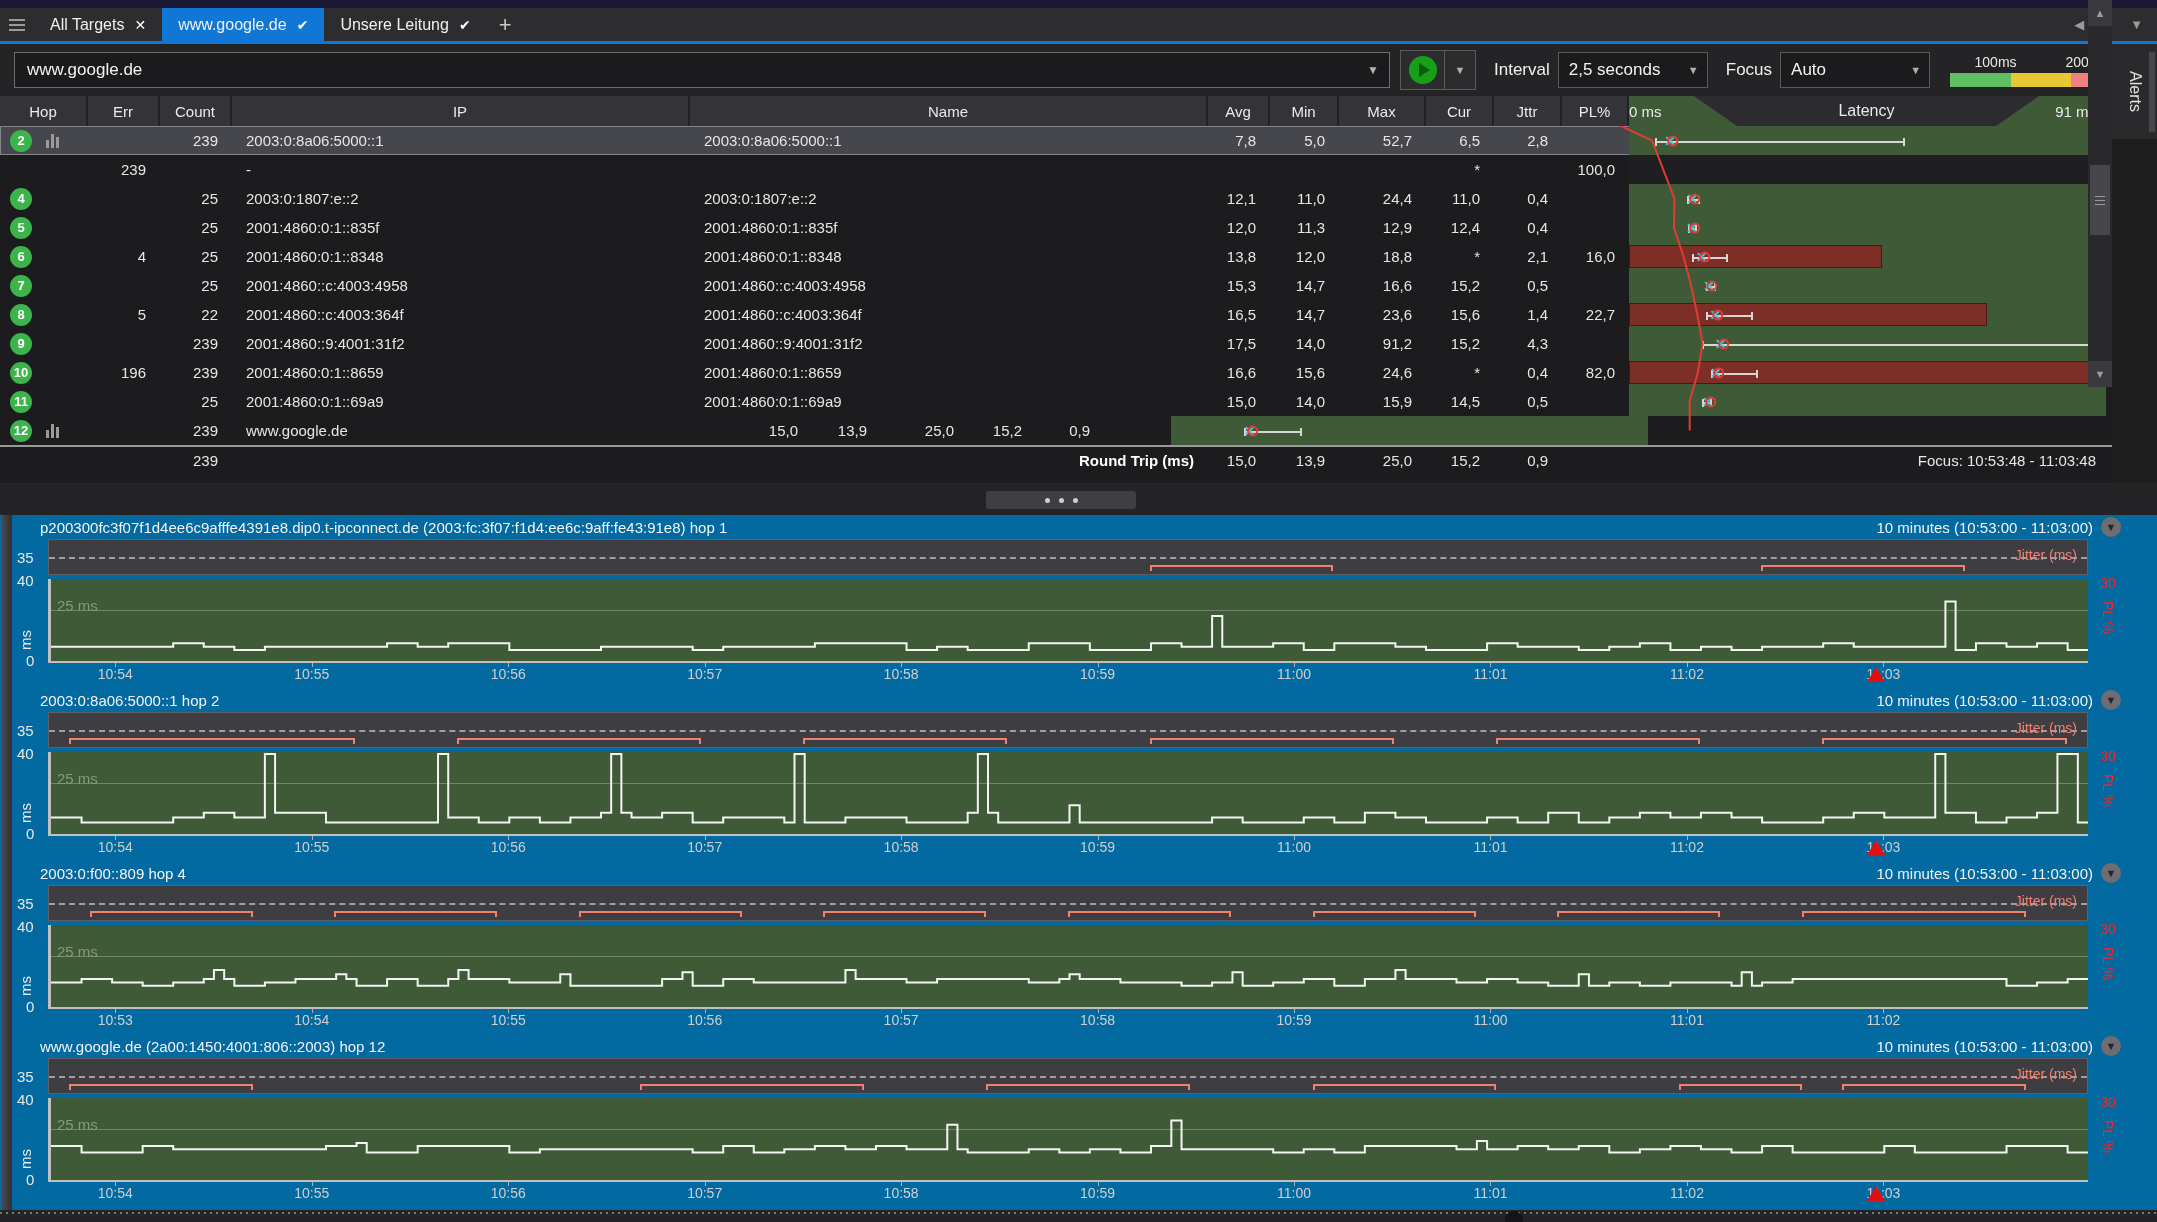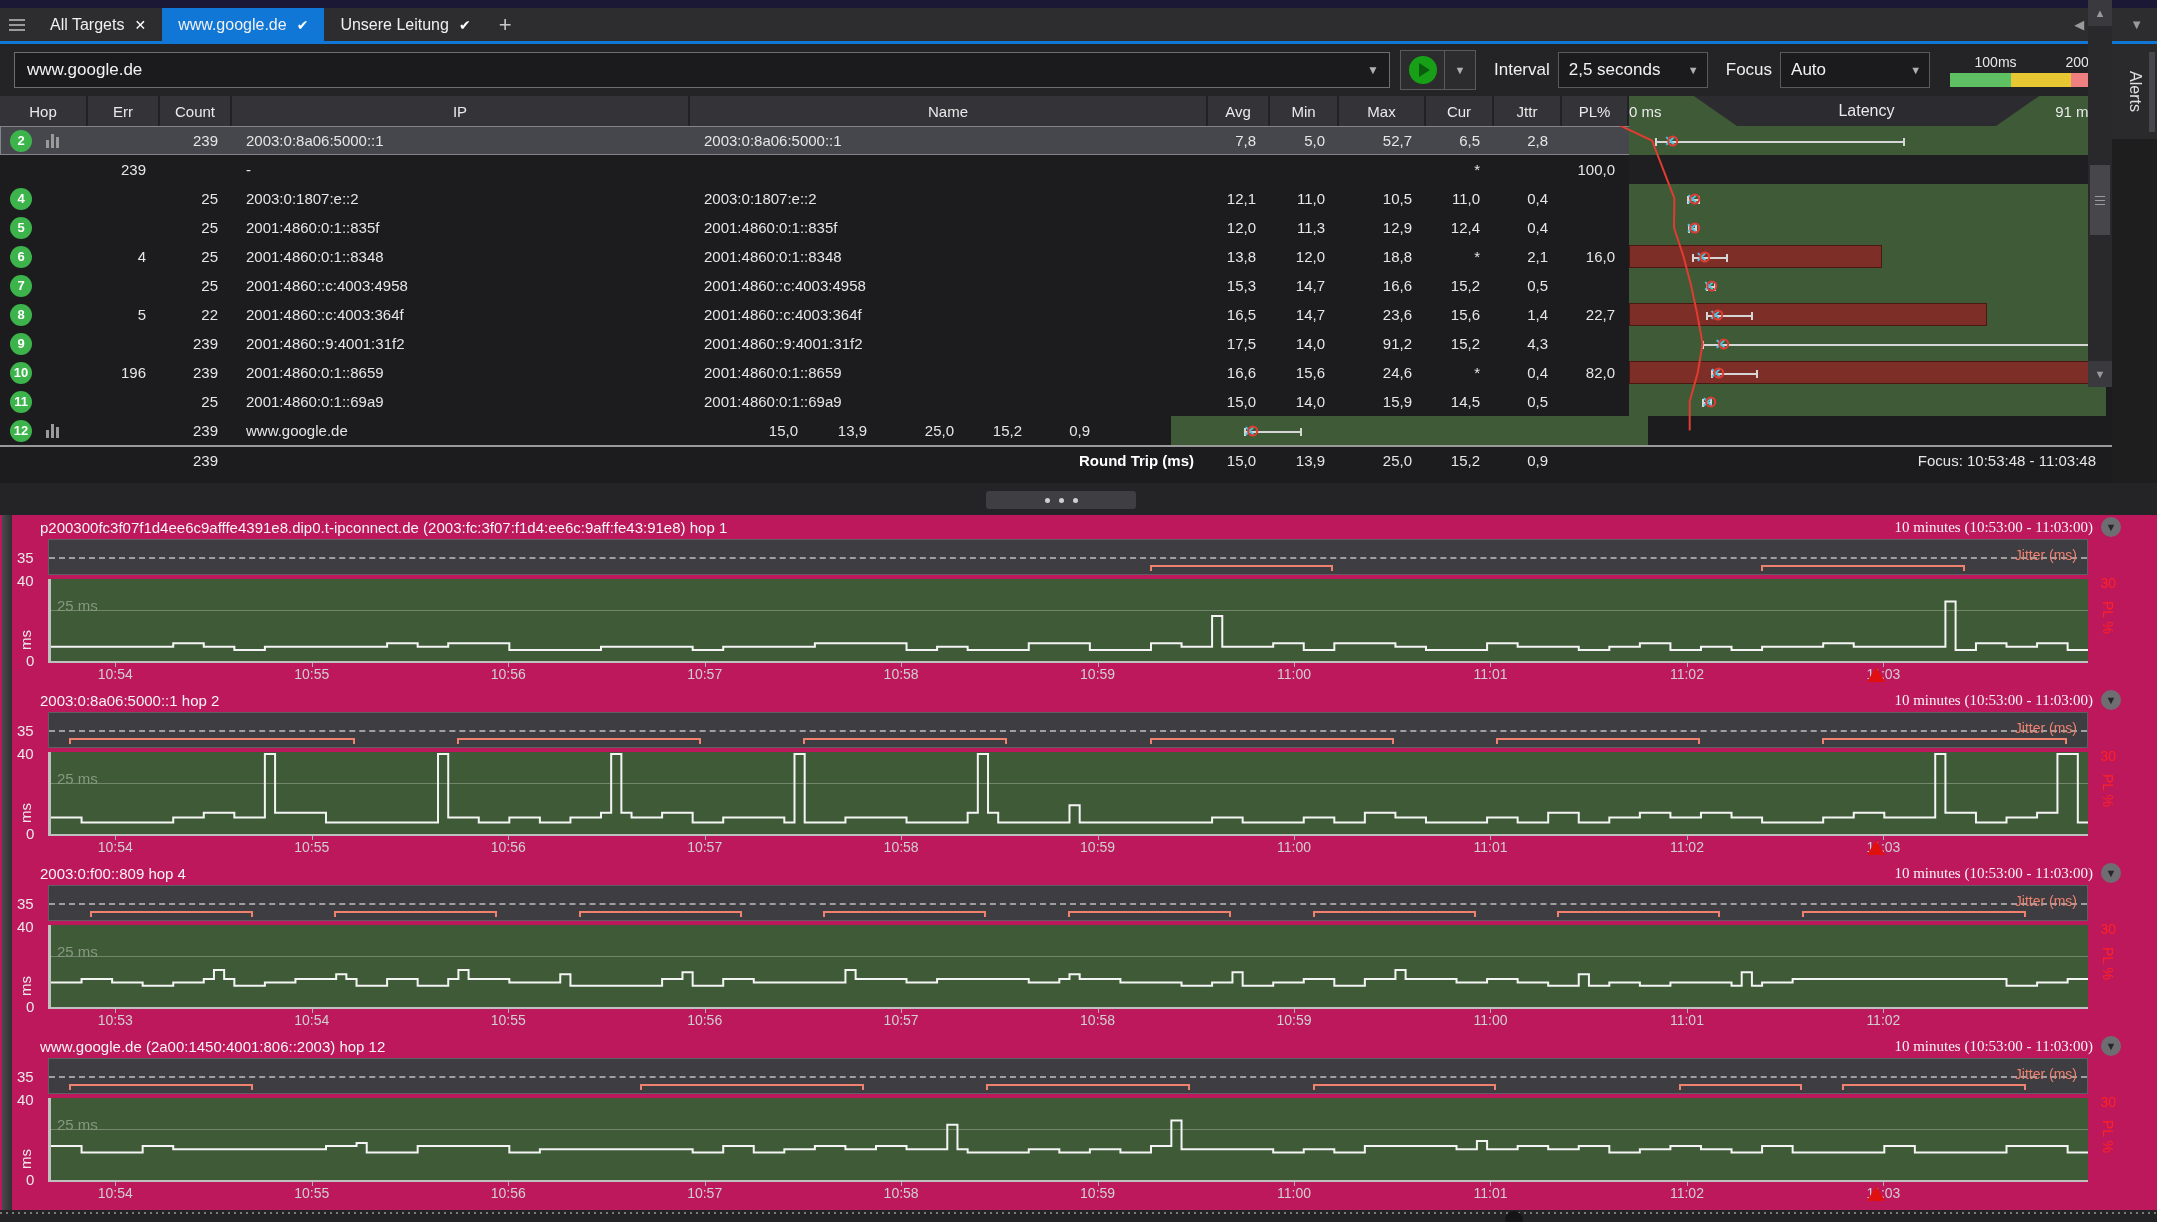--- a/index.html
+++ b/index.html
@@ -82,25 +82,25 @@
   #tv-scroll .arr { position:absolute; left:0; width:24px; height:26px; display:flex; align-items:center; justify-content:center; color:#9a9a9a; font-size:11px; background:#3a3a3e; cursor:pointer; }
   #tv-thumb { position:absolute; left:2px; width:20px; top:165px; height:70px; background:#47474b; display:flex; flex-direction:column; gap:3px; align-items:center; justify-content:center; cursor:pointer; }
   #tv-thumb i { width:10px; height:1px; background:#9a9a9a; display:block; }
 
   
   #splitter1 { position:absolute; left:0; top:483px; width:2157px; height:32px; background:#242426; }
   #splitter1 .pill { position:absolute; left:986px; top:8px; width:150px; height:18px; background:#3f3f43; border-radius:3px; display:flex; align-items:center; justify-content:center; gap:9px; cursor:pointer; }
   #splitter1 .pill i { width:5px; height:5px; border-radius:50%; background:#cfcfcf; display:block; }
 
   
-  #graphs { position:absolute; left:0; top:515px; width:2157px; height:695px; background:#be185d; }
+  #graphs { position:absolute; left:0; top:515px; width:2157px; height:695px; background:#0369a1; }
   #graphs-scroll { position:absolute; left:2px; top:515px; width:10px; height:695px; background:linear-gradient(90deg,#4a4a4e,#303033); }
   .graph { height:173px; position:relative; }
   .g-title { height:24px; display:flex; align-items:center; justify-content:space-between; padding:0 36px 0 40px; font-size:15px; color:#f4f4f4; }
-  .g-title .right { display:flex; align-items:center; gap:8px;font-family:Liberation Serif, serif; }
+  .g-title .right { display:flex; align-items:center; gap:8px; }
   .g-collapse { width:20px; height:20px; border-radius:50%; background:#6e6e72; color:#26262a; font-size:11px; display:flex; align-items:center; justify-content:center; cursor:pointer; }
   .g-jitter { position:relative; margin:0 69px 4px 48px; height:36px; background:#3d3d42; border:1px solid #5f5f63; }
   .g-jitter .dash { position:absolute; left:0; right:0; top:50%; border-top:2px dashed #9f9f9f; }
   .g-jitter .jlabel { position:absolute; right:10px; top:50%; transform:translateY(-60%); color:#f0816f; font-size:14px; }
   .g-jitter .jaxis { position:absolute; left:-32px; top:50%; transform:translateY(-50%); color:#e8e8e8; font-size:15px; }
   .jseg { position:absolute; bottom:3px; height:6px; border:2px solid #f0816f; border-bottom:none; }
   .g-plot { position:relative; margin:0 69px 0 48px; height:84px; background:#3e5a37; border-left:3px solid #c0c0c0; border-bottom:2px solid #c0c0c0; }
   .g-plot .grid { position:absolute; left:0; right:0; top:37.5%; height:1px; background:#71866a; }
   .g-plot .glabel { position:absolute; left:6px; top:22%; color:#86997f; font-size:15px; }
   .g-plot .y40 { position:absolute; left:-34px; top:-7px; font-size:15px; color:#e8e8e8; }
@@ -260,21 +260,21 @@
       <div class="trow">
         <div class="tc c-hop">
           <span class="hop-badge">4</span>
         </div>
         <div class="tc c-err num"></div>
         <div class="tc c-count num">25</div>
         <div class="tc c-ip txt">2003:0:1807:e::2</div>
         <div class="tc c-name txt">2003:0:1807:e::2</div>
         <div class="tc c-avg num">12,1</div>
         <div class="tc c-min num">11,0</div>
-        <div class="tc c-max num">10,5</div>
+        <div class="tc c-max num">24,4</div>
         <div class="tc c-cur num">11,0</div>
         <div class="tc c-jttr num">0,4</div>
         <div class="tc c-pl num"></div>
         <div class="tc c-lat">
           <div class="lat-cell">
             <div class="whisk" style="left: 12.1%; width: 2.7%;"></div>
             <span class="xmark" style="left: 13.3%;">✕</span>
             <span class="ring" style="left: 13.3%;"></span>
           </div>
         </div>

